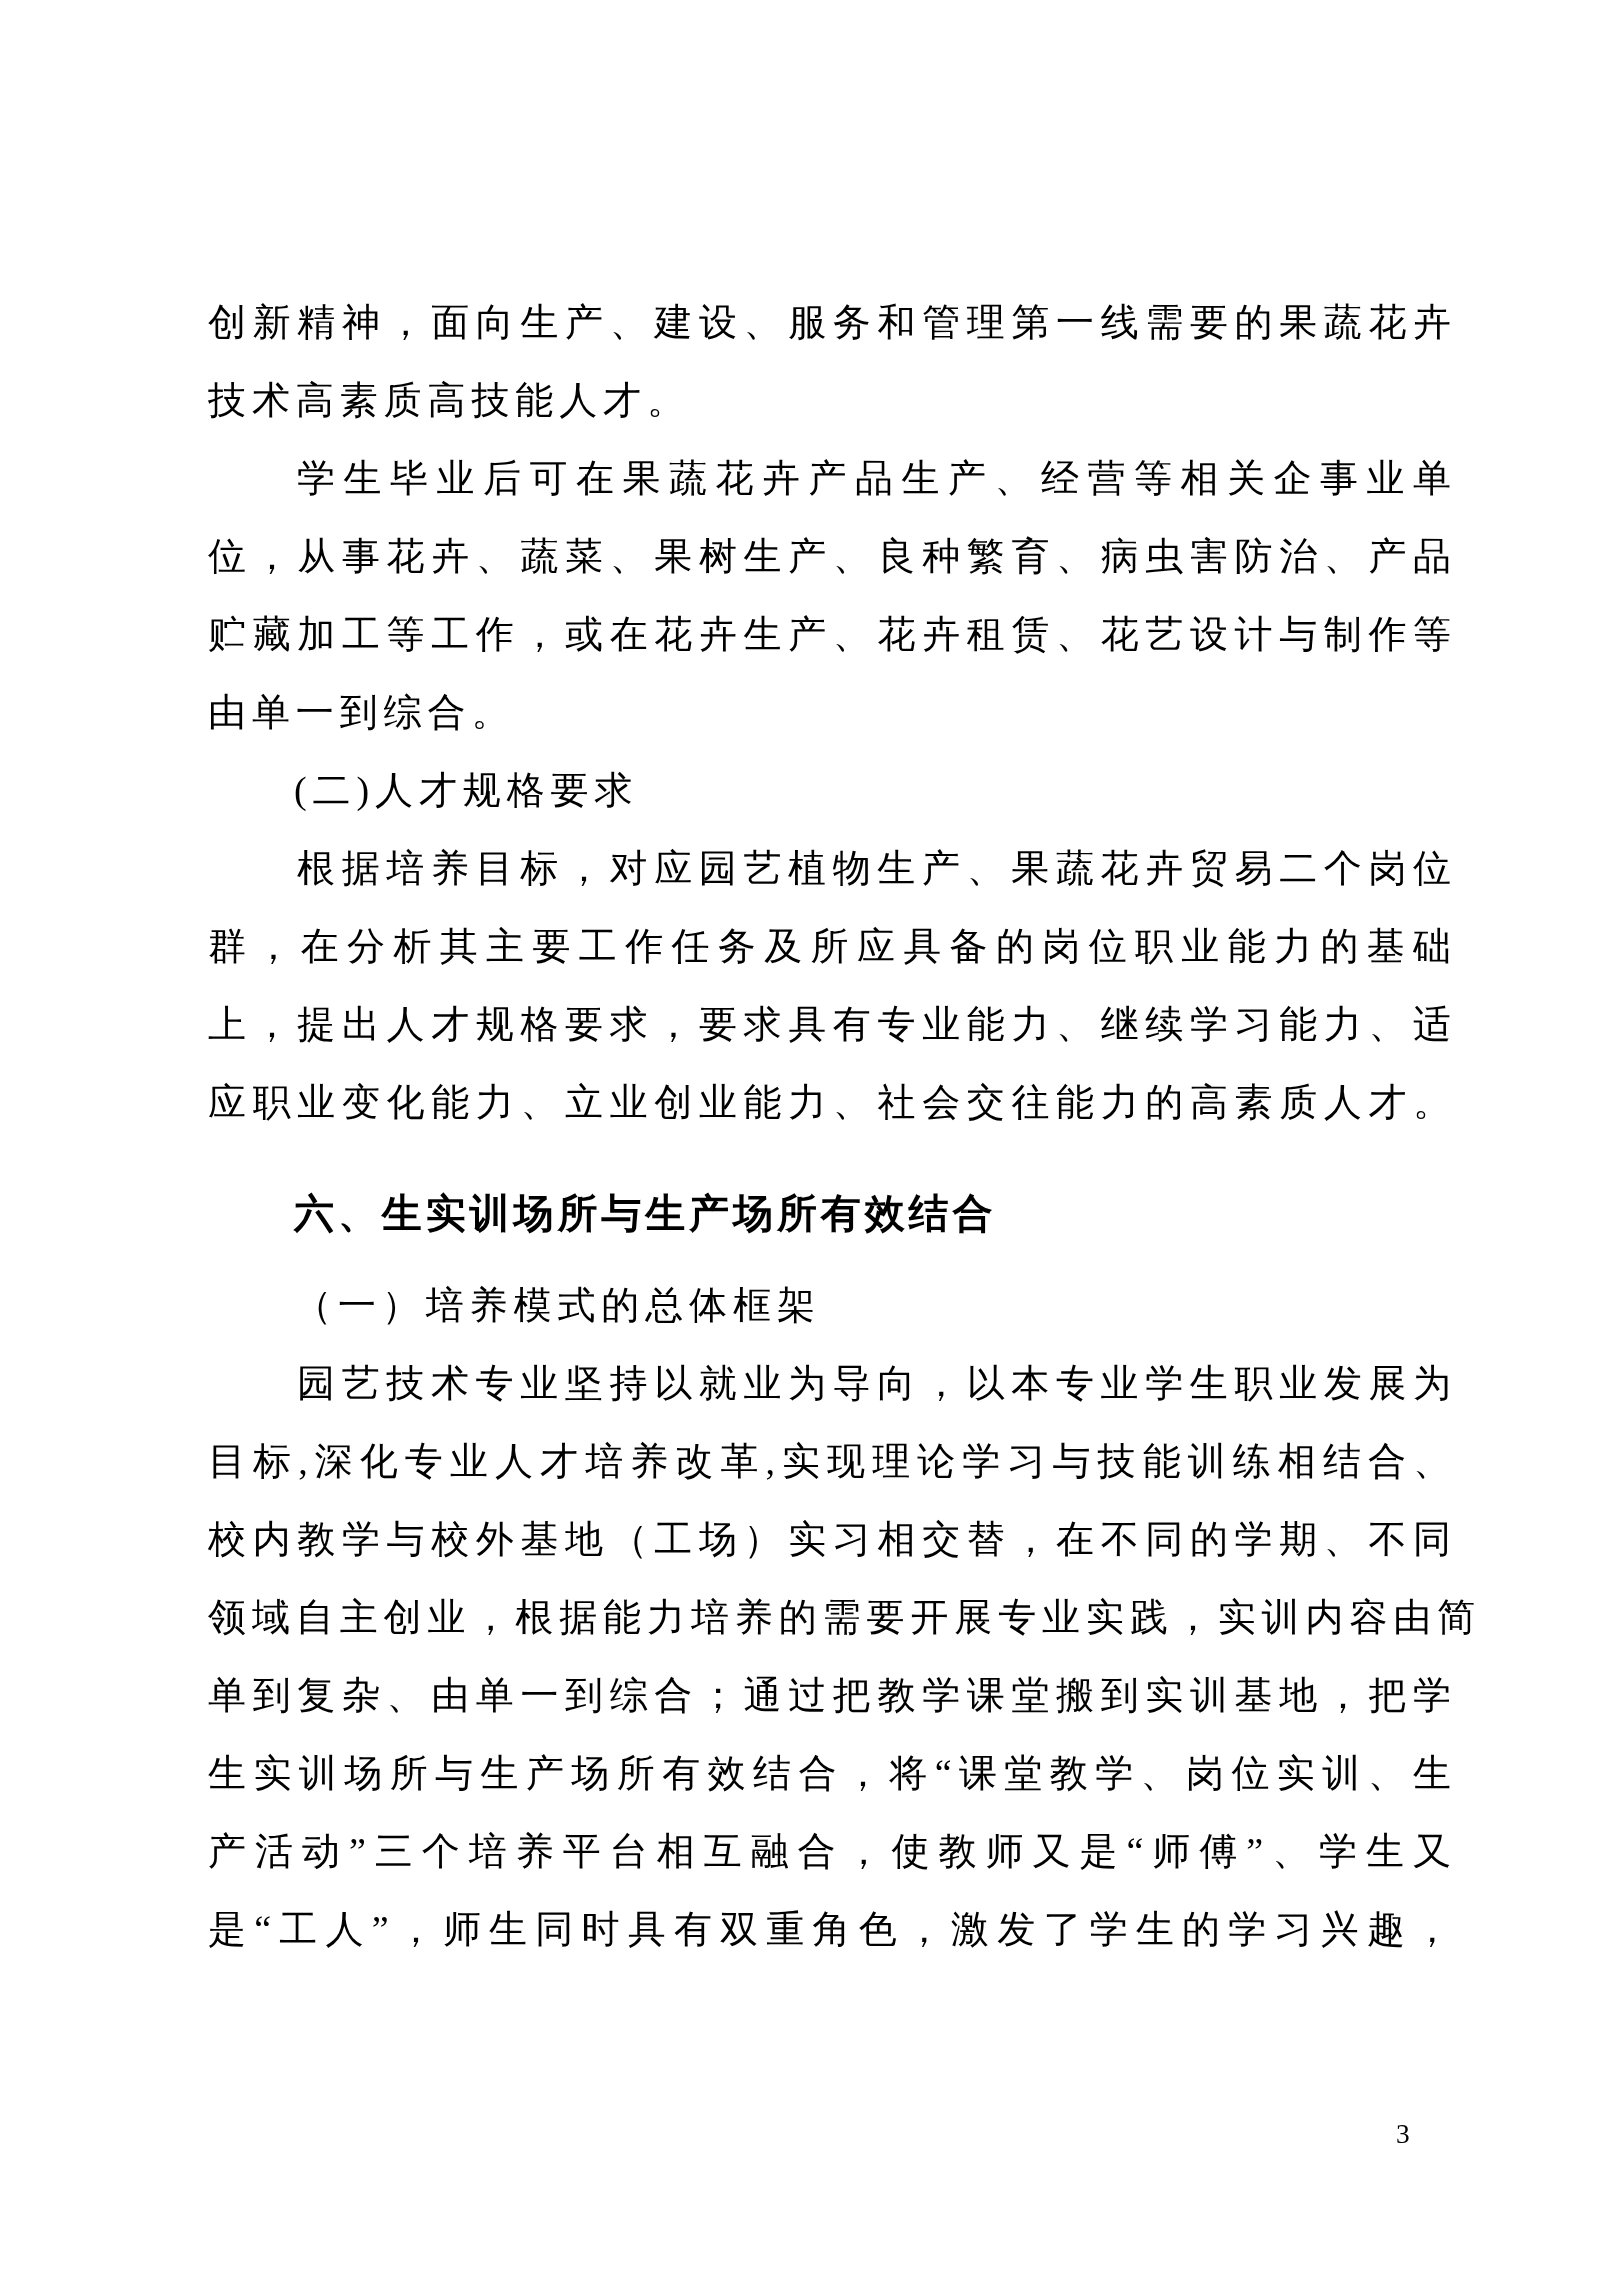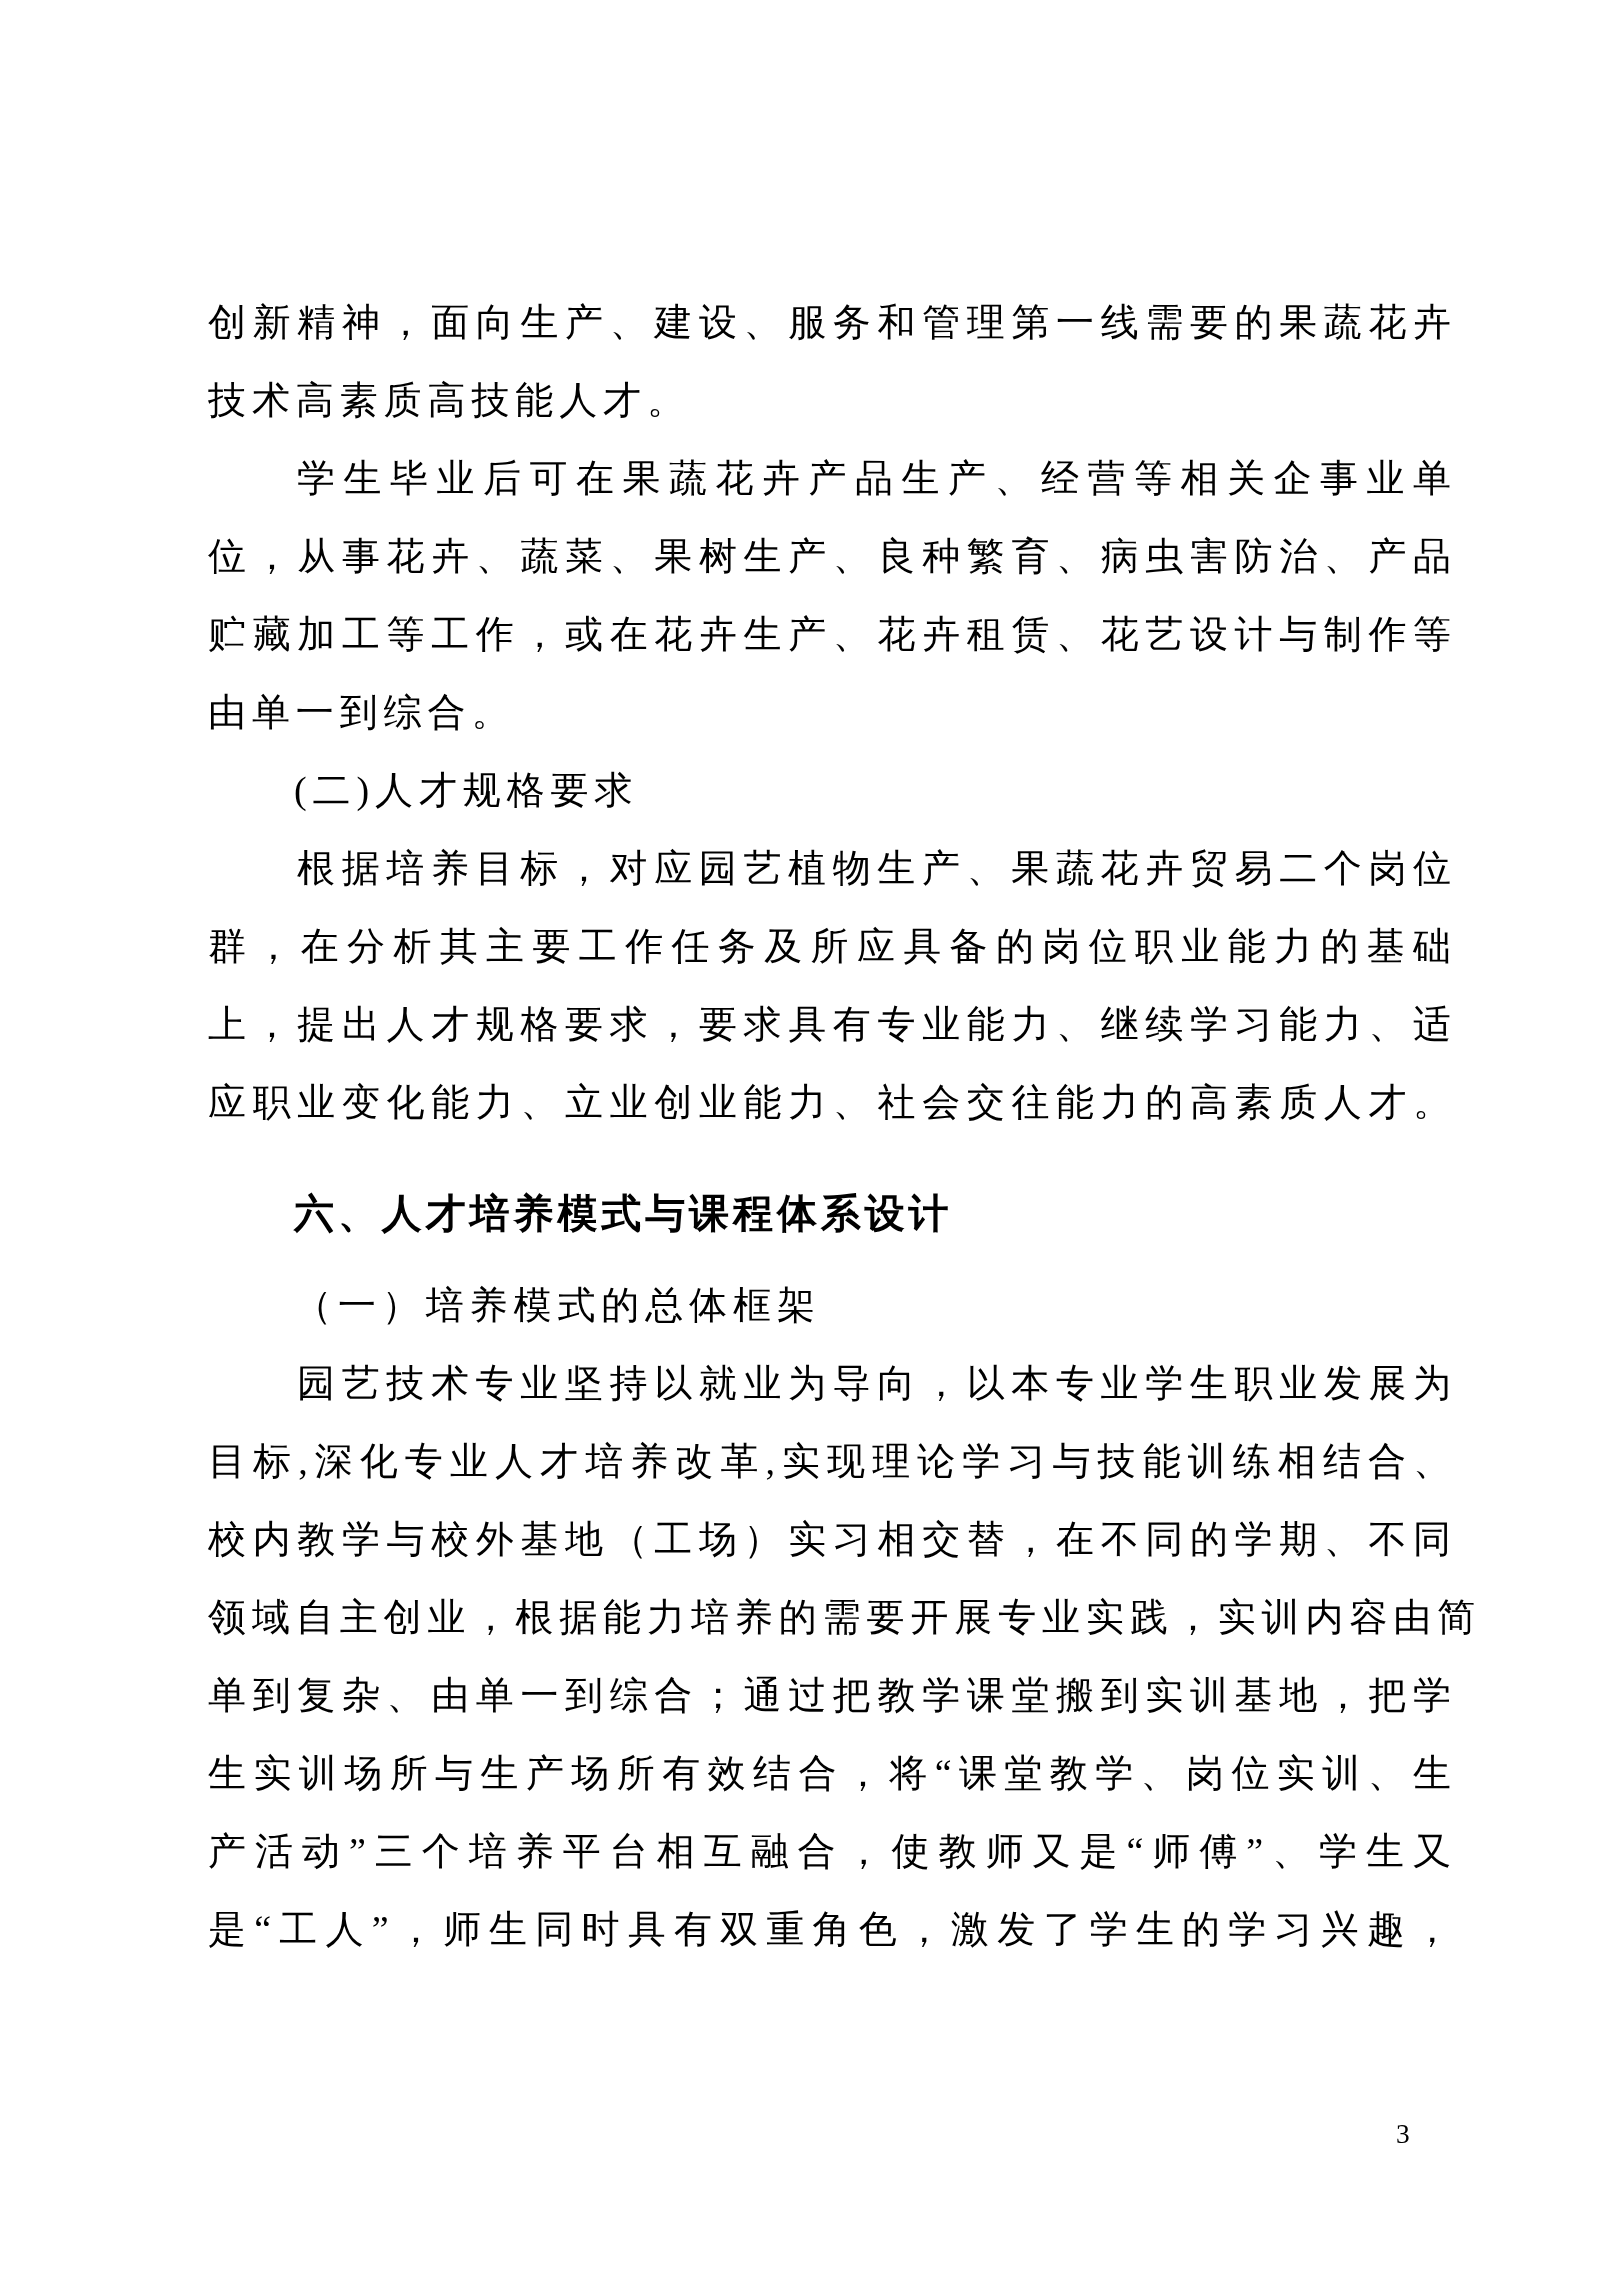--- a/index.html
+++ b/index.html
@@ -79,21 +79,21 @@
     <div class="line end">技术高素质高技能人才。</div>
     <div class="line indent">学生毕业后可在果蔬花卉产品生产、经营等相关企事业单</div>
     <div class="line">位，从事花卉、蔬菜、果树生产、良种繁育、病虫害防治、产品</div>
     <div class="line">贮藏加工等工作，或在花卉生产、花卉租赁、花艺设计与制作等</div>
     <div class="line end">由单一到综合。</div>
     <div class="line h-sub">(二)人才规格要求</div>
     <div class="line indent">根据培养目标，对应园艺植物生产、果蔬花卉贸易二个岗位</div>
     <div class="line">群，在分析其主要工作任务及所应具备的岗位职业能力的基础</div>
     <div class="line">上，提出人才规格要求，要求具有专业能力、继续学习能力、适</div>
     <div class="line">应职业变化能力、立业创业能力、社会交往能力的高素质人才。</div>
-    <div class="line h-main">六、人才培养模式与课程体系设计</div>
+    <div class="line h-main">六、生实训场所与生产场所有效结合</div>
     <div class="line h-sub">（一）培养模式的总体框架</div>
     <div class="line indent">园艺技术专业坚持以就业为导向，以本专业学生职业发展为</div>
     <div class="line">目标,深化专业人才培养改革,实现理论学习与技能训练相结合、</div>
     <div class="line">校内教学与校外基地（工场）实习相交替，在不同的学期、不同</div>
     <div class="line">领域自主创业，根据能力培养的需要开展专业实践，实训内容由简</div>
     <div class="line">单到复杂、由单一到综合；通过把教学课堂搬到实训基地，把学</div>
     <div class="line">生实训场所与生产场所有效结合，将“课堂教学、岗位实训、生</div>
     <div class="line">产活动”三个培养平台相互融合，使教师又是“师傅”、学生又</div>
     <div class="line">是“工人”，师生同时具有双重角色，激发了学生的学习兴趣，</div>
   </div>

